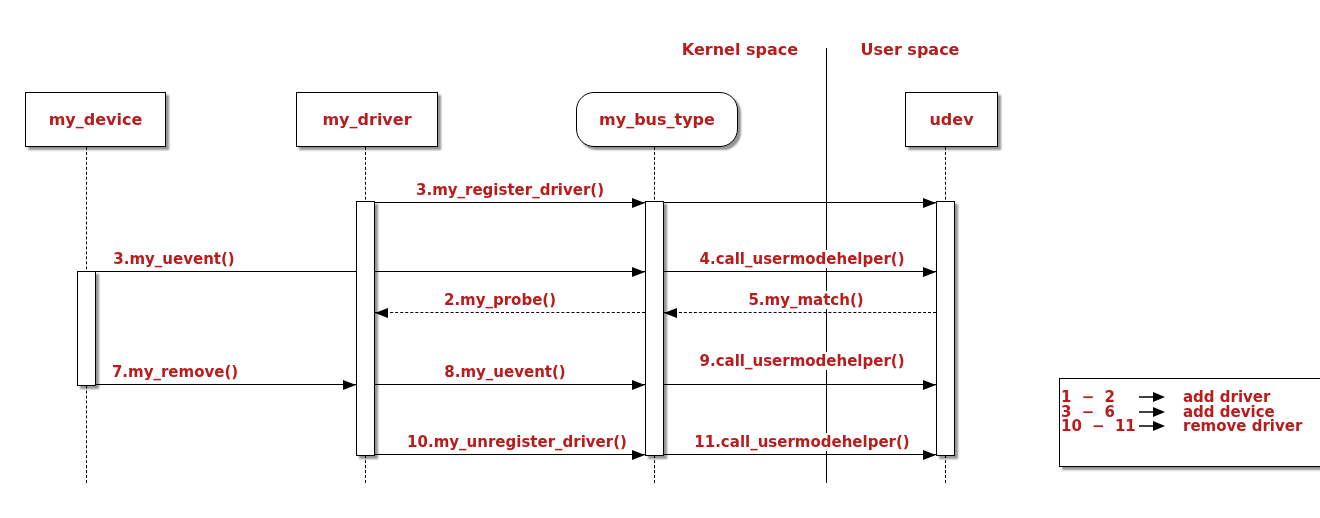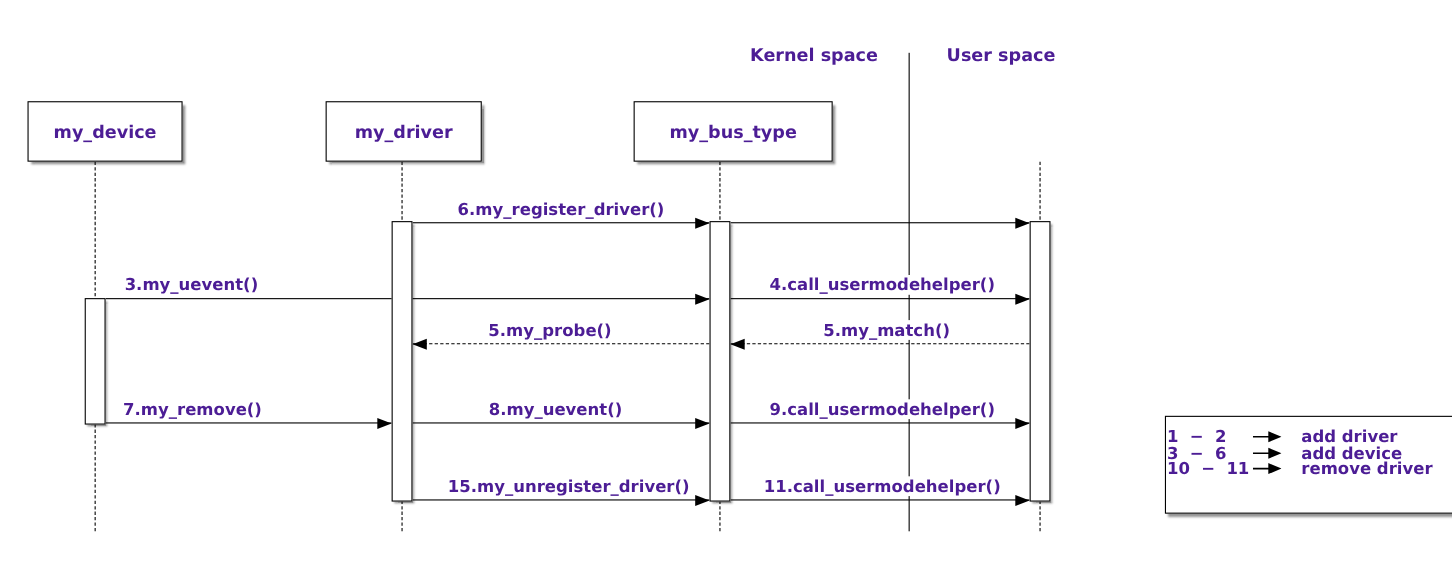--- a/index.html
+++ b/index.html
@@ -1,18 +1,18 @@
 <!DOCTYPE html>
 <html><head>
 <meta charset="utf-8">
 <style>
   html,body{margin:0;padding:0;background:#fff;}
   .canvas{
     position:relative;width:1320px;height:518px;background:#ffffff;
-    font-family:"DejaVu Sans","Liberation Sans",sans-serif;color:#4c1d95;
+    font-family:"DejaVu Sans","Liberation Sans",sans-serif;color:#b91c1c;
     overflow:hidden;
   }
   .space-label{
     position:absolute;transform:translateX(-50%);
     font-size:16px;font-weight:bold;white-space:nowrap;z-index:3;
   }
   .divider{position:absolute;width:0;border-left:1px solid #000;z-index:0;}
   .lifeline{position:absolute;width:0;border-left:1px dashed #000;z-index:0;}
   .actor-box{
     position:absolute;box-sizing:border-box;height:55px;background:#fff;
@@ -65,62 +65,65 @@
   <div class="lifeline" style="left:365px;top:147px;height:336px;"></div>
   <div class="lifeline" style="left:654px;top:147px;height:336px;"></div>
   <div class="lifeline" style="left:945px;top:147px;height:336px;"></div>
 
   <div class="actor-box" style="left:296px;top:92px;width:142px;">
       <span>my_driver</span>
     </div>
   <div class="actor-box" style="left:25px;top:92px;width:141px;">
       <span>my_device</span>
     </div>
-  <div class="actor-box" style="left:576px;top:92px;width:181px;">
+  <div class="actor-box" style="left:576px;top:92px;width:162px;border-radius:18px;">
       <span>my_bus_type</span>
+    </div>
+  <div class="actor-box" style="left:905px;top:92px;width:93px;">
+      <span>udev</span>
     </div>
 
   <div class="msg-line" style="left:375px;top:202px;width:270px;"></div>
   <div class="arrow-r" style="left:632px;top:198px;"></div>
-  <div class="msg-label" style="left:510px;top:181px;">6.my_register_driver()</div>
+  <div class="msg-label" style="left:510px;top:181px;">3.my_register_driver()</div>
 
   <div class="msg-line" style="left:664px;top:202px;width:272px;"></div>
   <div class="arrow-r" style="left:923px;top:198px;"></div>
 
   <div class="msg-line" style="left:96px;top:271px;width:549px;"></div>
   <div class="arrow-r" style="left:632px;top:267px;"></div>
   <div class="msg-label" style="left:174px;top:250px;">3.my_uevent()</div>
 
   <div class="msg-line" style="left:664px;top:271px;width:272px;"></div>
   <div class="arrow-r" style="left:923px;top:267px;"></div>
   <div class="msg-label" style="left:802px;top:250px;">4.call_usermodehelper()</div>
 
   <div class="msg-line dashed" style="left:664px;top:312px;width:272px;"></div>
   <div class="arrow-l" style="left:664px;top:308px;"></div>
   <div class="msg-label" style="left:806px;top:291px;">5.my_match()</div>
 
   <div class="msg-line dashed" style="left:375px;top:312px;width:270px;"></div>
   <div class="arrow-l" style="left:375px;top:308px;"></div>
-  <div class="msg-label" style="left:500px;top:291px;">5.my_probe()</div>
+  <div class="msg-label" style="left:500px;top:291px;">2.my_probe()</div>
 
   <div class="msg-line" style="left:96px;top:384px;width:260px;"></div>
   <div class="arrow-r" style="left:343px;top:380px;"></div>
   <div class="msg-label" style="left:175px;top:363px;text-align:right;">7.my_remove()</div>
 
   <div class="msg-line" style="left:375px;top:384px;width:270px;"></div>
   <div class="arrow-r" style="left:632px;top:380px;"></div>
   <div class="msg-label" style="left:505px;top:363px;">8.my_uevent()</div>
 
   <div class="msg-line" style="left:664px;top:384px;width:272px;"></div>
   <div class="arrow-r" style="left:923px;top:380px;"></div>
-  <div class="msg-label" style="left:802px;top:363px;">9.call_usermodehelper()</div>
+  <div class="msg-label" style="left:802px;top:352px;">9.call_usermodehelper()</div>
 
   <div class="msg-line" style="left:375px;top:454px;width:270px;"></div>
   <div class="arrow-r" style="left:632px;top:450px;"></div>
-  <div class="msg-label" style="left:517px;top:433px;">15.my_unregister_driver()</div>
+  <div class="msg-label" style="left:517px;top:433px;">10.my_unregister_driver()</div>
 
   <div class="msg-line" style="left:664px;top:454px;width:272px;"></div>
   <div class="arrow-r" style="left:923px;top:450px;"></div>
   <div class="msg-label" style="left:802px;top:433px;">11.call_usermodehelper()</div>
 
   <div class="activation" style="left:77px;top:271px;height:115px;"></div>
   <div class="activation" style="left:356px;top:201px;height:255px;"></div>
   <div class="activation" style="left:645px;top:201px;height:255px;"></div>
   <div class="activation" style="left:936px;top:201px;height:255px;"></div>
 

